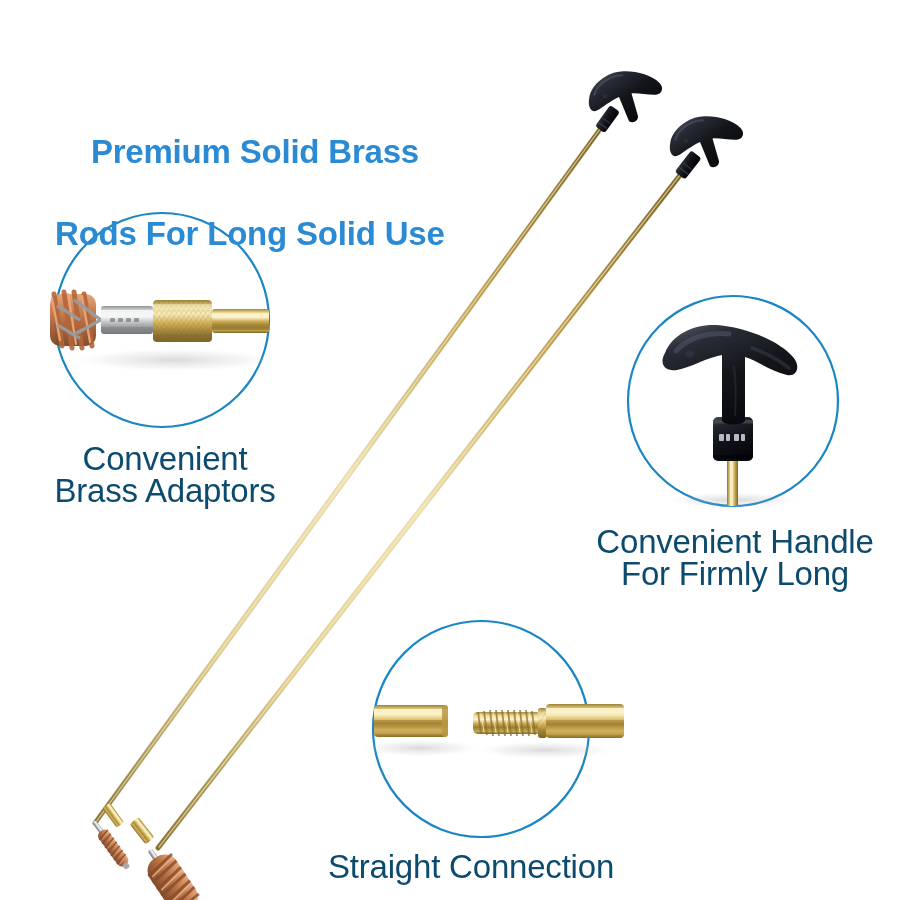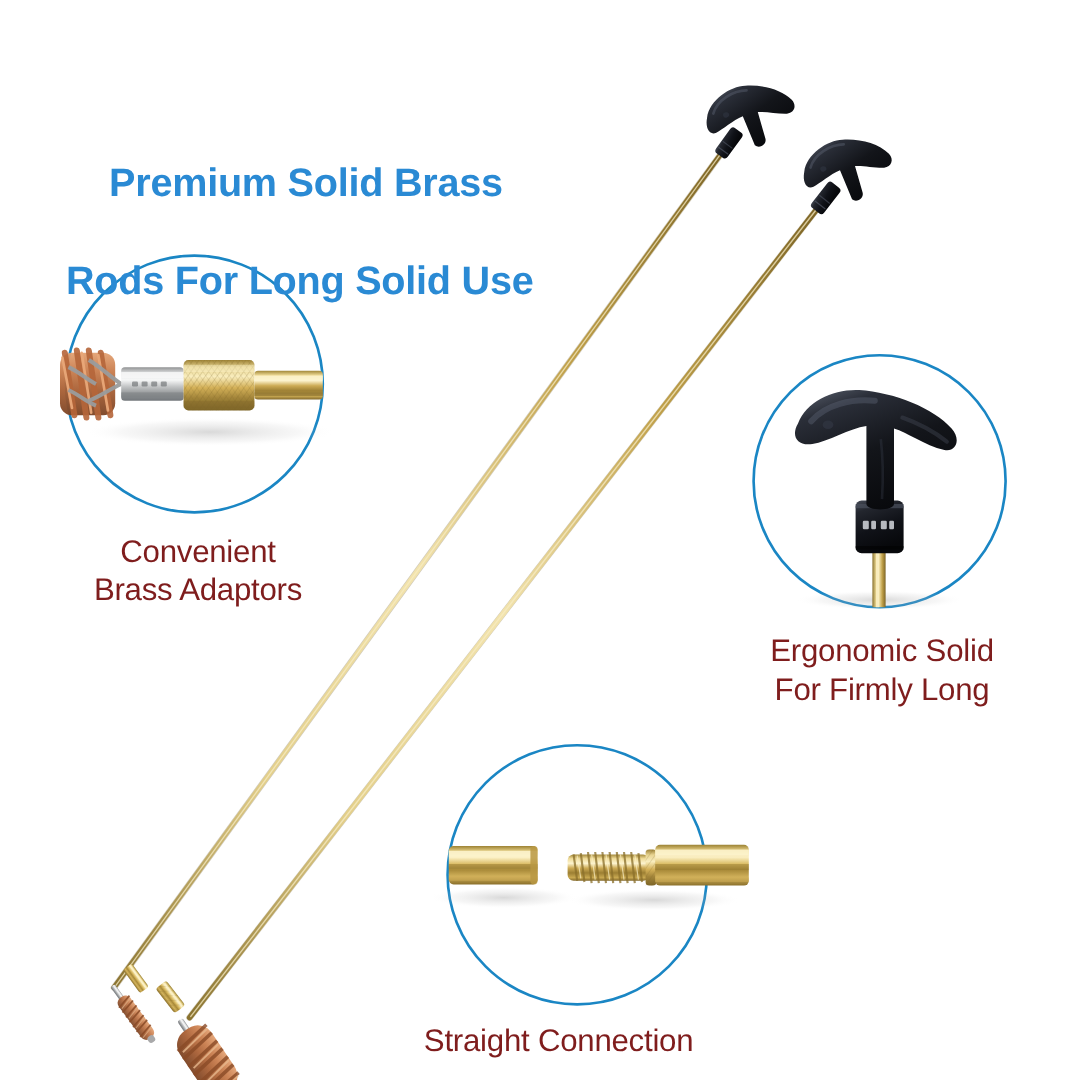--- a/index.html
+++ b/index.html
@@ -20,22 +20,22 @@
     font-weight:700;letter-spacing:-0.2px;
     color:#2a8ad4;
     white-space:pre;
   }
   .headline .l2{display:block;}
 
   
   .caption{
     position:absolute;
     text-align:center;
-    color:#7f1d1d;
-    font-size:26px;line-height:32px;
+    color:#0c4a6e;
+    font-size:33px;line-height:32px;
     font-weight:400;
     letter-spacing:-0.2px;
   }
   .caption span{display:block;white-space:nowrap;}
   #cap-adaptors{left:0px;top:395px;width:330px;}
   #cap-handle{left:580px;top:478px;width:310px;}
   #cap-connect{left:328px;top:803px;width:275px;}
 
   
   #art{position:absolute;left:0;top:0;width:900px;height:900px;}
@@ -398,21 +398,21 @@
     <span>Premium Solid Brass</span>
     <span class="l2">Rods For Long Solid Use</span>
   </div>
 
   <div class="caption" id="cap-adaptors">
     <span>Convenient</span>
     <span>Brass Adaptors</span>
   </div>
 
   <div class="caption" id="cap-handle">
-    <span>Ergonomic Solid</span>
+    <span>Convenient Handle</span>
     <span>For Firmly Long</span>
   </div>
 
   <div class="caption" id="cap-connect">
     <span>Straight Connection</span>
   </div>
 
 </div>
 
 </body></html>

